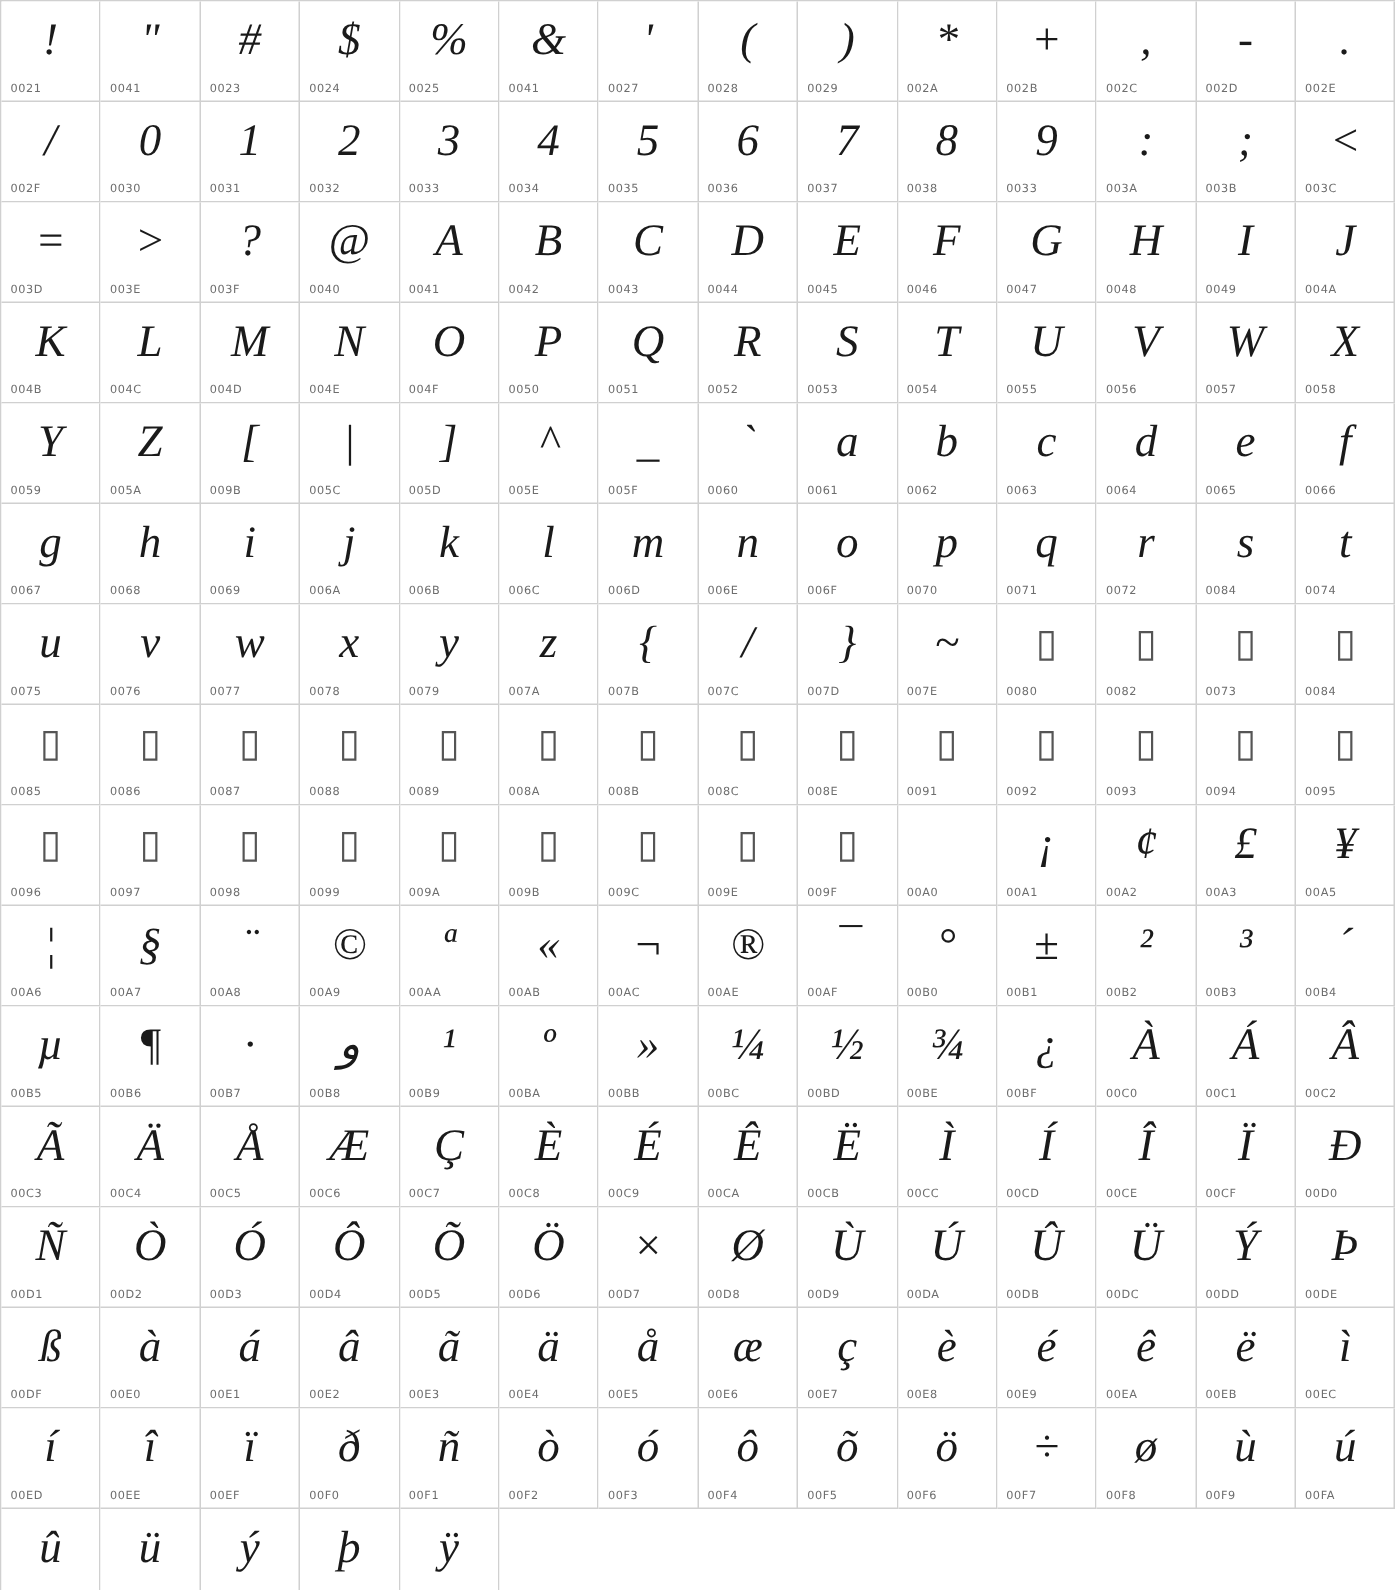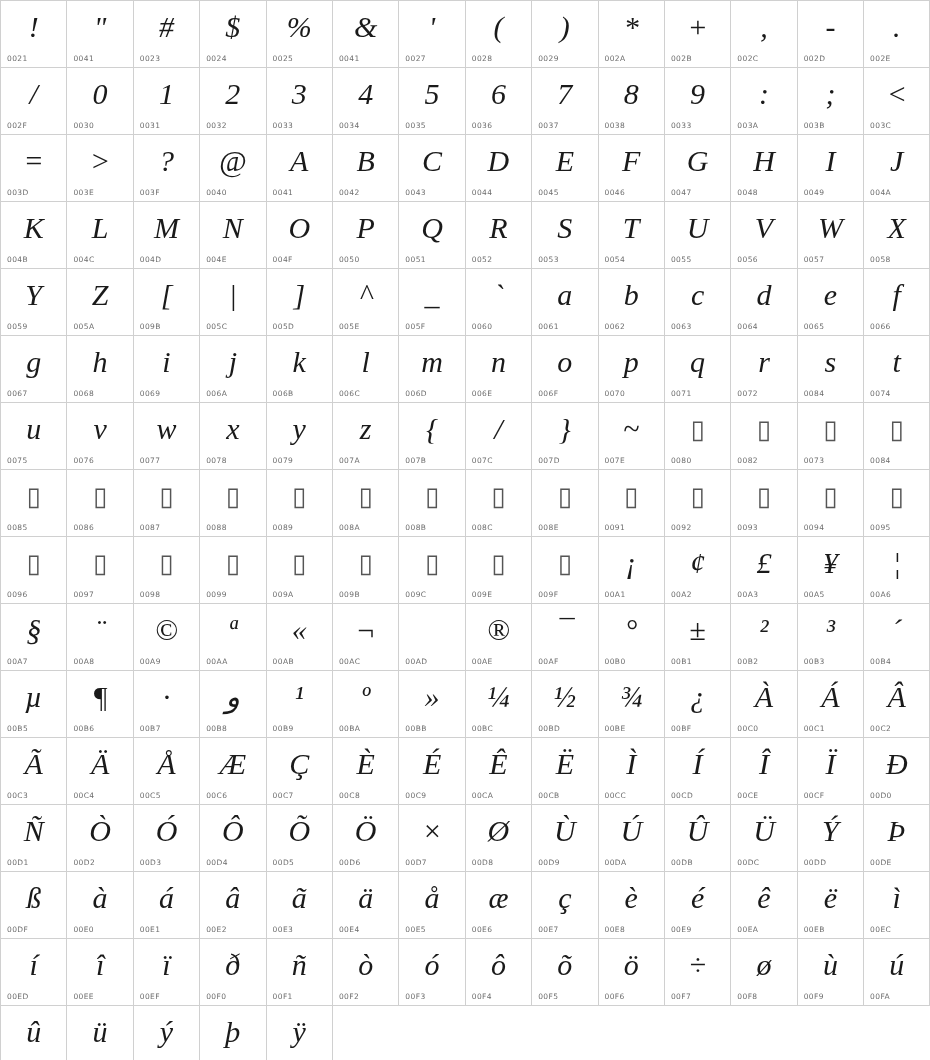--- a/index.html
+++ b/index.html
@@ -547,20 +547,24 @@
     </div>
     <div class="cell">
       <div class="glyph tofu">▯</div>
       <div class="code">009E</div>
     </div>
     <div class="cell">
       <div class="glyph tofu">▯</div>
       <div class="code">009F</div>
     </div>
     <div class="cell">
+      <div class="glyph"> </div>
+      <div class="code">00A0</div>
+    </div>
+    <div class="cell">
       <div class="glyph">¡</div>
       <div class="code">00A1</div>
     </div>
     <div class="cell">
       <div class="glyph">¢</div>
       <div class="code">00A2</div>
     </div>
     <div class="cell">
       <div class="glyph">£</div>
       <div class="code">00A3</div>
@@ -589,24 +593,20 @@
       <div class="glyph">ª</div>
       <div class="code">00AA</div>
     </div>
     <div class="cell">
       <div class="glyph">«</div>
       <div class="code">00AB</div>
     </div>
     <div class="cell">
       <div class="glyph">¬</div>
       <div class="code">00AC</div>
-    </div>
-    <div class="cell">
-      <div class="glyph">­</div>
-      <div class="code">00AD</div>
     </div>
     <div class="cell">
       <div class="glyph">®</div>
       <div class="code">00AE</div>
     </div>
     <div class="cell">
       <div class="glyph">¯</div>
       <div class="code">00AF</div>
     </div>
     <div class="cell">

